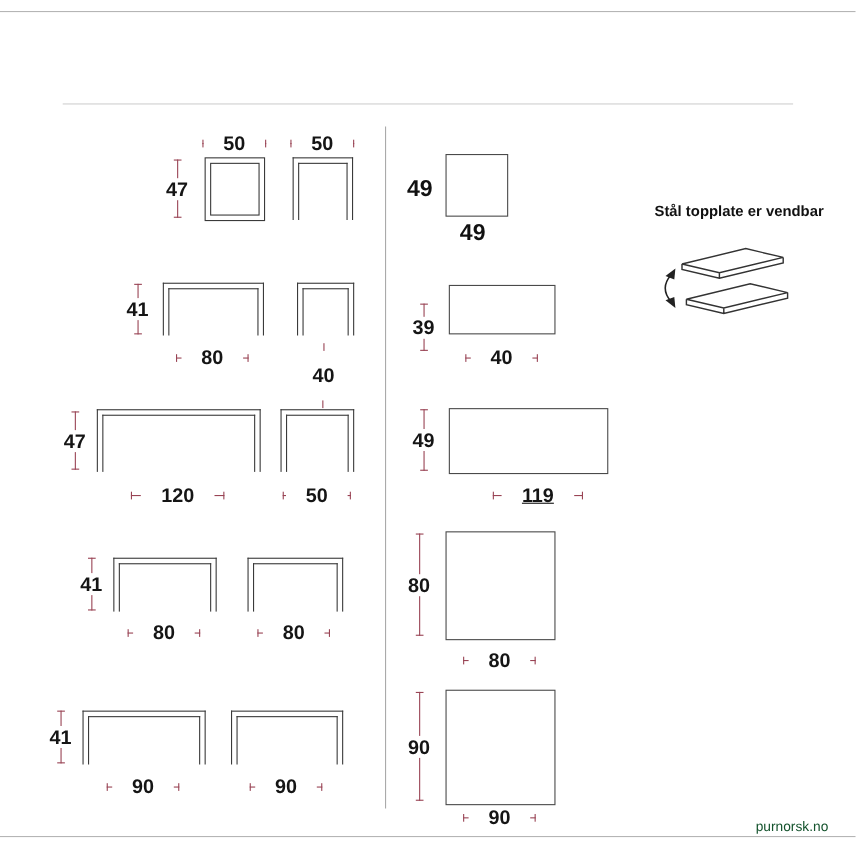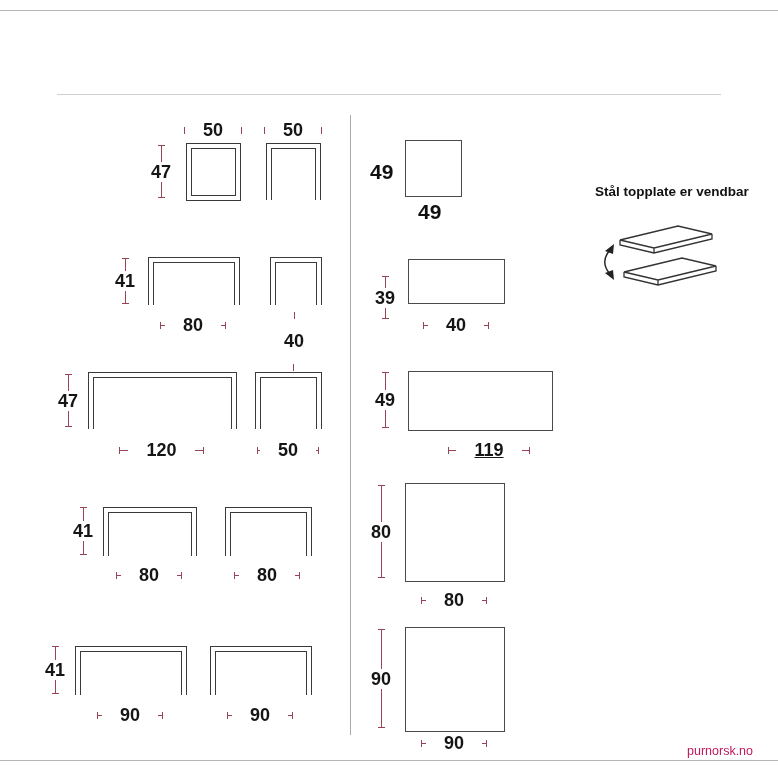--- a/index.html
+++ b/index.html
@@ -30,21 +30,21 @@
   .tfront::before{content:"";position:absolute;left:4px;right:4px;top:4px;bottom:0;
       border-top:1px solid #3a3a3a;border-left:1px solid #3a3a3a;border-right:1px solid #3a3a3a;}
   .rect{position:absolute;border:1.5px solid #4a4a4a;background:#fff;}
 
   .note{position:absolute;font-size:13.5px;font-weight:700;color:#111;}
 
   .logo{position:absolute;left:684px;top:684px;width:60px;height:56px;background:#0d0d0d;color:#fff;
         padding:3px 0 0 6px;box-sizing:border-box;}
   .logo .l{font-size:15px;font-weight:700;letter-spacing:2px;line-height:1.12;}
   .logo .reg{position:absolute;right:2px;bottom:2px;font-size:7px;}
-  .site{position:absolute;left:687px;top:744px;font-size:12.5px;color:#be185d;}
+  .site{position:absolute;left:687px;top:744px;font-size:12.5px;color:#14532d;}
 </style>
 </head>
 <body>
 
 <div class="canvas">
 
   <div class="hr" style="left:0;top:10px;width:778px;"></div>
   <div class="hr" style="left:57px;top:94px;width:664px;background:#cfcfcf;"></div>
   <div class="vr" style="left:350px;top:115px;height:620px;"></div>
 

